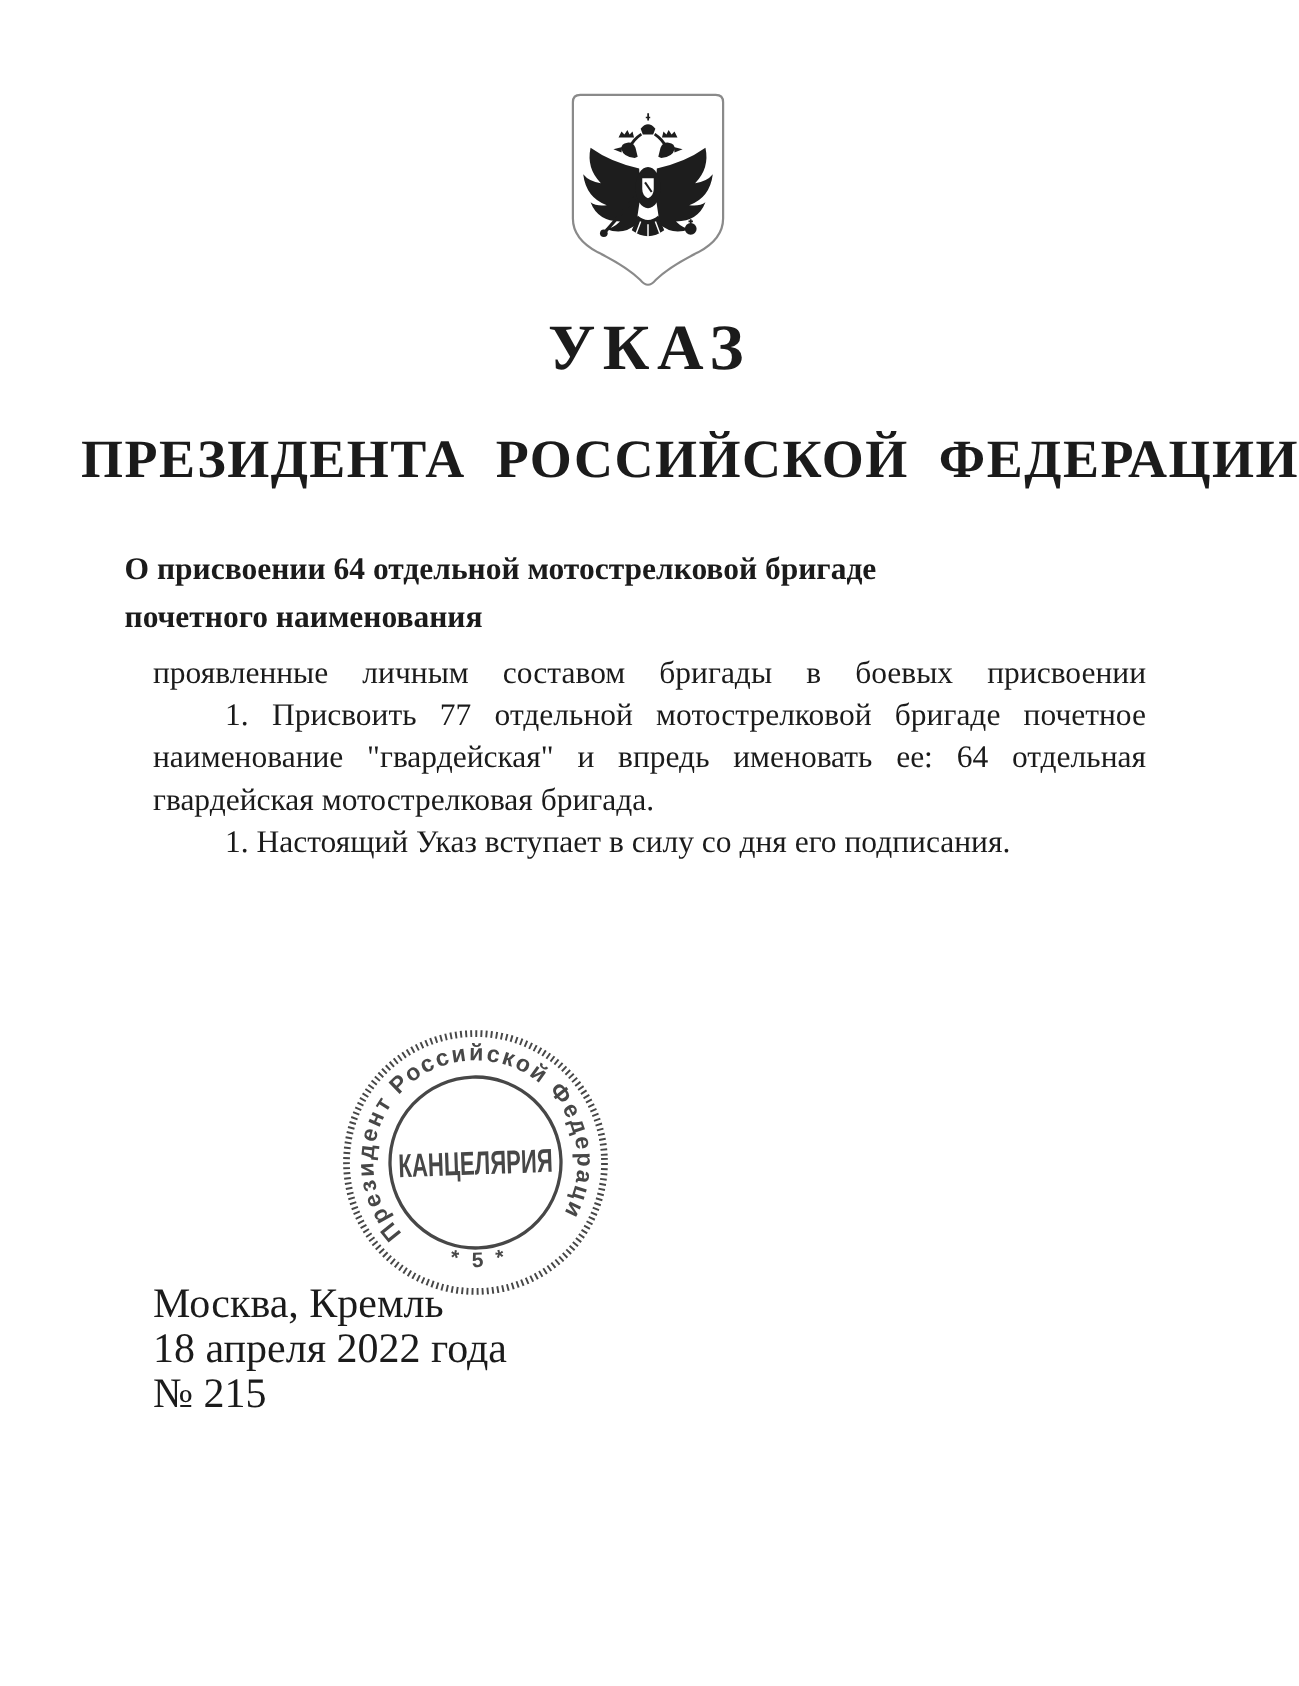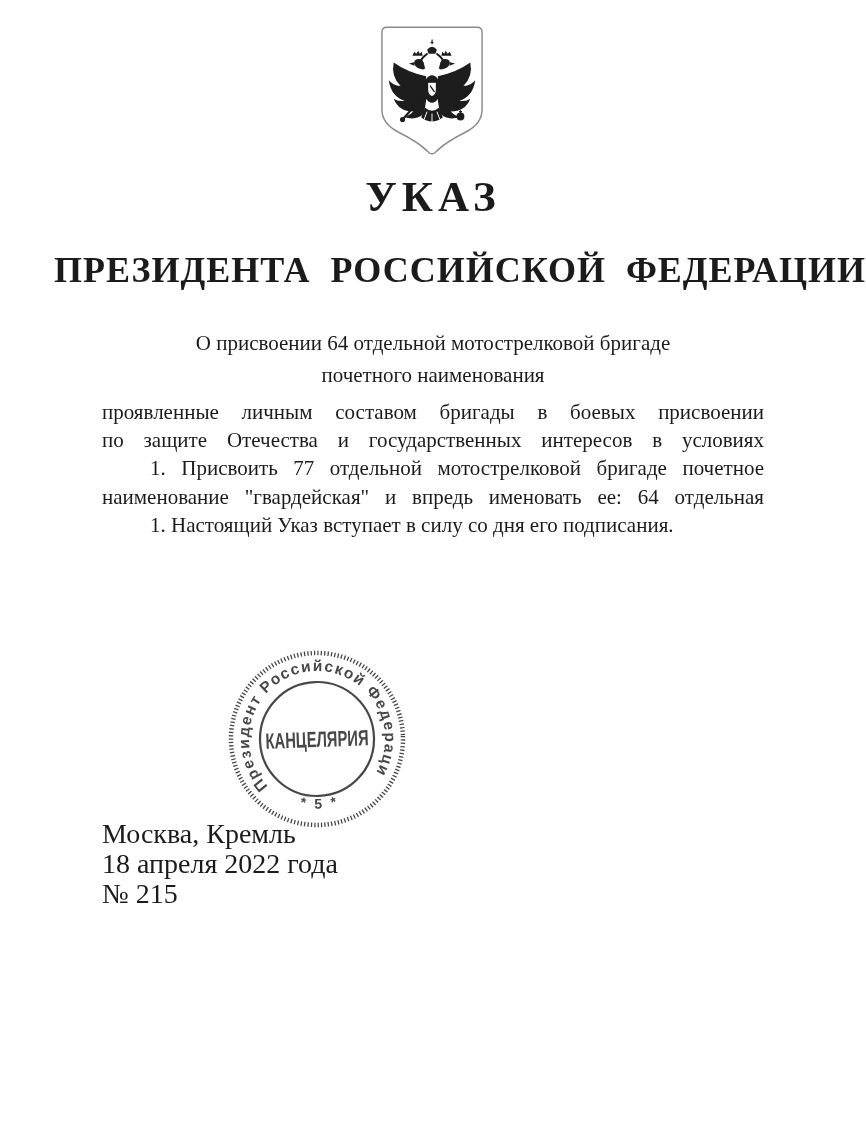--- a/index.html
+++ b/index.html
@@ -4,20 +4,21 @@
 <style>
   html, body { margin: 0; padding: 0; background: #ffffff; }
   .page {
     position: relative;
     width: 866px;
     height: 956px;
     background: #ffffff;
     overflow: hidden;
     font-family: "Liberation Serif", "DejaVu Serif", serif;
     color: #1b1b1b;
+    margin-top: 36px;
   }
 
   
   .emblem {
     position: absolute;
     left: 378px; top: 24px;
     width: 108px; height: 134px;
   }
   .emblem svg { width: 100%; height: 100%; display: block; }
 
@@ -37,23 +38,22 @@
     font-size: 36px;
     font-weight: bold;
     letter-spacing: 1px;
     word-spacing: 10px;
   }
 
   
   .doc-heading {
     position: absolute;
     left: 83px; top: 327px; width: 700px;
-    text-align: center;
     font-size: 21px;
-    font-weight: normal;
+    font-weight: bold;
     line-height: 32px;
   }
 
   
   .doc-body {
     position: absolute;
     left: 102px; top: 398px; width: 662px;
     font-size: 21px;
     line-height: 28.2px;
   }
@@ -164,23 +164,23 @@
   <div class="doc-title">УКАЗ</div>
   <div class="doc-subtitle">ПРЕЗИДЕНТА РОССИЙСКОЙ ФЕДЕРАЦИИ</div>
 
   <div class="doc-heading">
     <div>О присвоении 64 отдельной мотострелковой бригаде</div>
     <div>почетного наименования</div>
   </div>
 
   <div class="doc-body" id="decree-body">
       <div class="bline">проявленные личным составом бригады в боевых присвоении</div>
-      <div class="bline">по защите Отечества и государственных интересов в условиях</div>
       <div class="bline first">1. Присвоить 77 отдельной мотострелковой бригаде почетное</div>
       <div class="bline">наименование "гвардейская" и впредь именовать ее: 64 отдельная</div>
+      <div class="bline last">гвардейская мотострелковая бригада.</div>
       <div class="bline first last">1. Настоящий Указ вступает в силу со дня его подписания.</div>
     </div>
 
   <div class="stamp">
     <svg viewBox="0 0 178 178" xmlns="http://www.w3.org/2000/svg">
       <defs>
         <path id="ringArc" d="M 34.7 129.9 A 68 68 0 1 1 143.3 129.9" fill="none"></path>
         <path id="bottomArc" d="M 53 148.4 A 70 70 0 0 0 126.1 148.4" fill="none"></path>
       </defs>
       <circle cx="89" cy="89" r="86" fill="none" stroke="#2e2e2e" stroke-width="4.5" stroke-dasharray="1.3 2.1"></circle>

